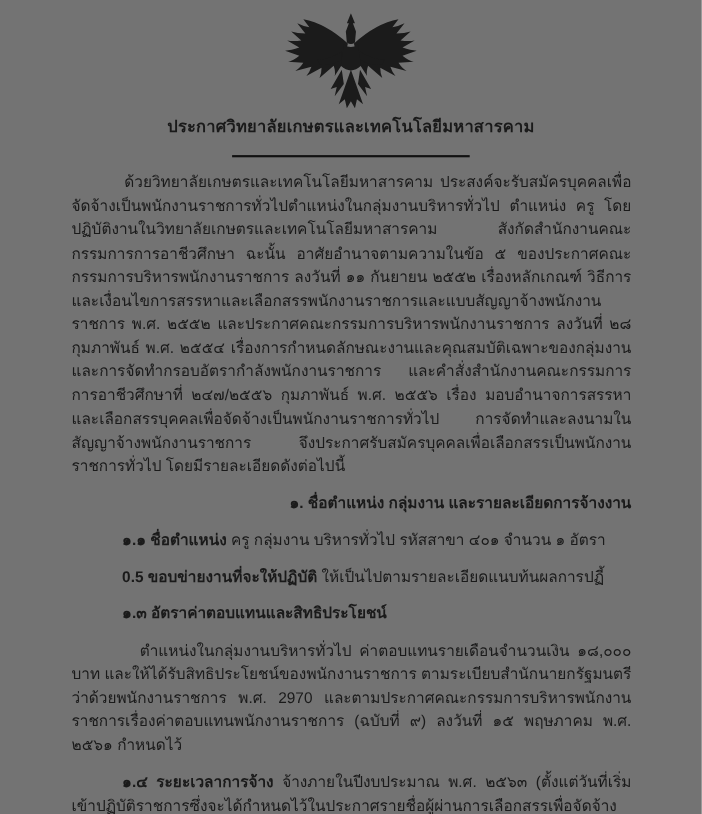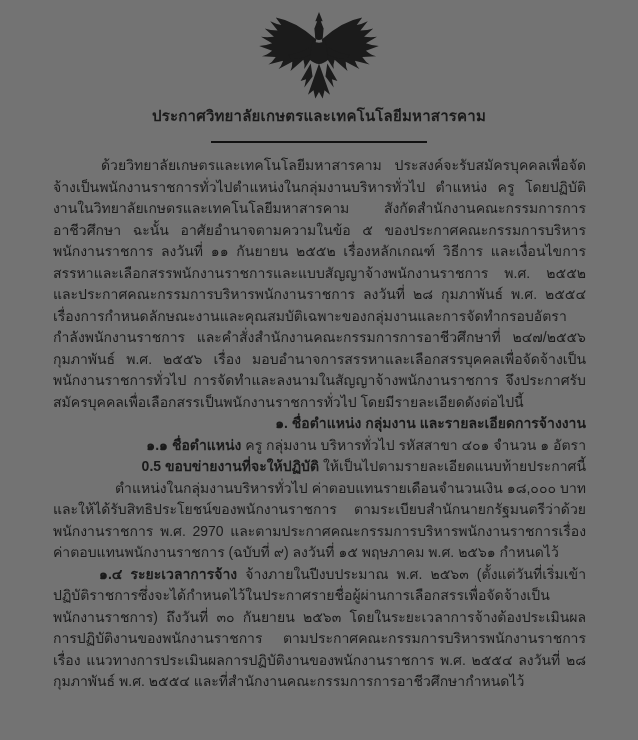--- a/index.html
+++ b/index.html
@@ -45,42 +45,42 @@
     border-top: 2px solid #111111;
     margin: 14px auto 0 auto;
   }
   .content {
     margin: 12px 52px 0 53px;
     font-size: 14px;
     line-height: 21.5px;
     text-align: justify;
   }
   .content p {
-    margin: 0;
+    margin: 12px;
     padding: 0;
   }
   .indent-first {
     text-indent: 48px;
   }
   .indent-item {
     text-indent: 46px;
   }
   .indent-body {
     text-indent: 62px;
   }
   .sec-heading {
     font-weight: bold;
     margin-top: 2px;
     text-align: right;
   }
   .lbl {
     font-weight: bold;
   }
   .item-line {
-    text-align: right;
+    text-align: left;
   }
 </style>
 </head>
 <body>
 
 <div class="page">
 
   <div class="emblem-wrap">
     <svg width="150" height="92" viewBox="0 0 150 100" aria-hidden="true">
       <g fill="#1b1b1b">
@@ -104,22 +104,23 @@
   <div class="divider"></div>
 
   <div class="content">
 
     <p class="indent-first">ด้วยวิทยาลัยเกษตรและเทคโนโลยีมหาสารคาม ประสงค์จะรับสมัครบุคคลเพื่อจัดจ้างเป็นพนักงานราชการทั่วไปตำแหน่งในกลุ่มงานบริหารทั่วไป ตำแหน่ง ครู โดยปฏิบัติงานในวิทยาลัยเกษตรและเทคโนโลยีมหาสารคาม สังกัดสำนักงานคณะกรรมการการอาชีวศึกษา ฉะนั้น อาศัยอำนาจตามความในข้อ ๕ ของประกาศคณะกรรมการบริหารพนักงานราชการ ลงวันที่ ๑๑ กันยายน ๒๕๕๒ เรื่องหลักเกณฑ์ วิธีการ และเงื่อนไขการสรรหาและเลือกสรรพนักงานราชการและแบบสัญญาจ้างพนักงานราชการ พ.ศ. ๒๕๕๒ และประกาศคณะกรรมการบริหารพนักงานราชการ ลงวันที่ ๒๘ กุมภาพันธ์ พ.ศ. ๒๕๕๔ เรื่องการกำหนดลักษณะงานและคุณสมบัติเฉพาะของกลุ่มงานและการจัดทำกรอบอัตรากำลังพนักงานราชการ และคำสั่งสำนักงานคณะกรรมการการอาชีวศึกษาที่ ๒๔๗/๒๕๕๖ กุมภาพันธ์ พ.ศ. ๒๕๕๖ เรื่อง มอบอำนาจการสรรหาและเลือกสรรบุคคลเพื่อจัดจ้างเป็นพนักงานราชการทั่วไป การจัดทำและลงนามในสัญญาจ้างพนักงานราชการ จึงประกาศรับสมัครบุคคลเพื่อเลือกสรรเป็นพนักงานราชการทั่วไป โดยมีรายละเอียดดังต่อไปนี้</p>
 
     <p class="sec-heading">๑. ชื่อตำแหน่ง กลุ่มงาน และรายละเอียดการจ้างงาน</p>
 
     <p class="indent-item item-line"><span class="lbl">๑.๑ ชื่อตำแหน่ง</span> <span>ครู กลุ่มงาน บริหารทั่วไป รหัสสาขา ๔๐๑ จำนวน ๑ อัตรา</span></p>
 
-    <p class="indent-item item-line"><span class="lbl">0.5 ขอบข่ายงานที่จะให้ปฏิบัติ</span> <span>ให้เป็นไปตามรายละเอียดแนบท้ายประกาศนี้</span></p>
+    <p class="indent-item item-line"><span class="lbl">0.5 ขอบข่ายงานที่จะให้ปฏิบัติ</span> <span>ให้เป็นไปตามรายละเอียดแนบท้นผลการปฏี้</span></p>
 
+    <p class="indent-item item-line"><span class="lbl">๑.๓ อัตราค่าตอบแทนและสิทธิประโยชน์</span></p>
 
     <p class="indent-body">ตำแหน่งในกลุ่มงานบริหารทั่วไป ค่าตอบแทนรายเดือนจำนวนเงิน ๑๘,๐๐๐ บาท และให้ได้รับสิทธิประโยชน์ของพนักงานราชการ ตามระเบียบสำนักนายกรัฐมนตรีว่าด้วยพนักงานราชการ พ.ศ. 2970 และตามประกาศคณะกรรมการบริหารพนักงานราชการเรื่องค่าตอบแทนพนักงานราชการ (ฉบับที่ ๙) ลงวันที่ ๑๕ พฤษภาคม พ.ศ. ๒๕๖๑ กำหนดไว้</p>
 
     <p class="indent-item"><span class="lbl">๑.๔ ระยะเวลาการจ้าง</span> <span>จ้างภายในปีงบประมาณ พ.ศ. ๒๕๖๓ (ตั้งแต่วันที่เริ่มเข้าปฏิบัติราชการซึ่งจะได้กำหนดไว้ในประกาศรายชื่อผู้ผ่านการเลือกสรรเพื่อจัดจ้างเป็นพนักงานราชการ) ถึงวันที่ ๓๐ กันยายน ๒๕๖๓ โดยในระยะเวลาการจ้างต้องประเมินผลการปฏิบัติงานของพนักงานราชการ ตามประกาศคณะกรรมการบริหารพนักงานราชการ เรื่อง แนวทางการประเมินผลการปฏิบัติงานของพนักงานราชการ พ.ศ. ๒๕๕๔ ลงวันที่ ๒๘ กุมภาพันธ์ พ.ศ. ๒๕๕๔ และที่สำนักงานคณะกรรมการการอาชีวศึกษากำหนดไว้</span></p>
 
   </div>
 
 </div>
 
 </body></html>

